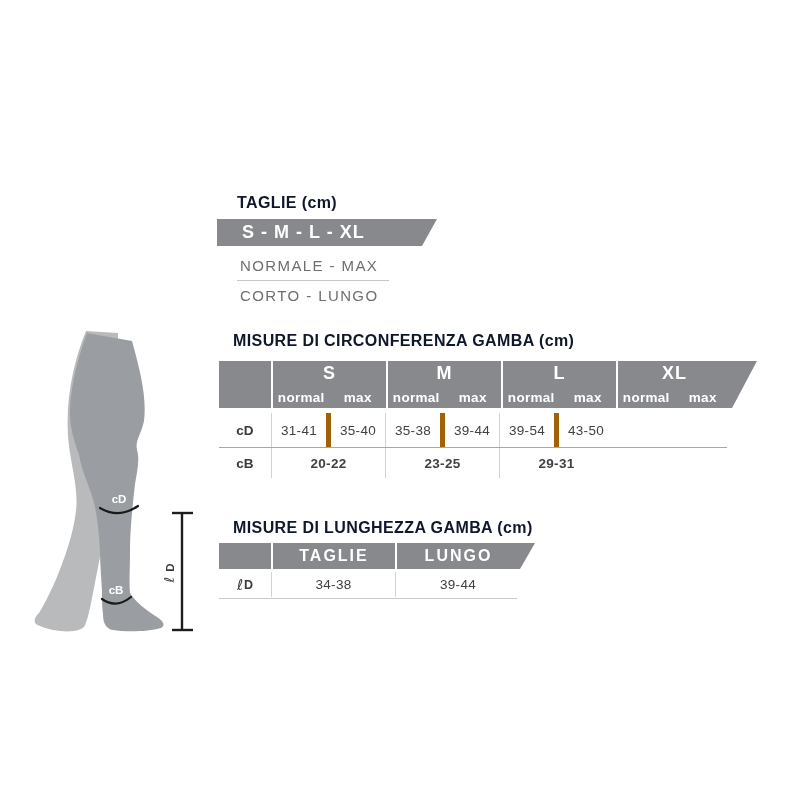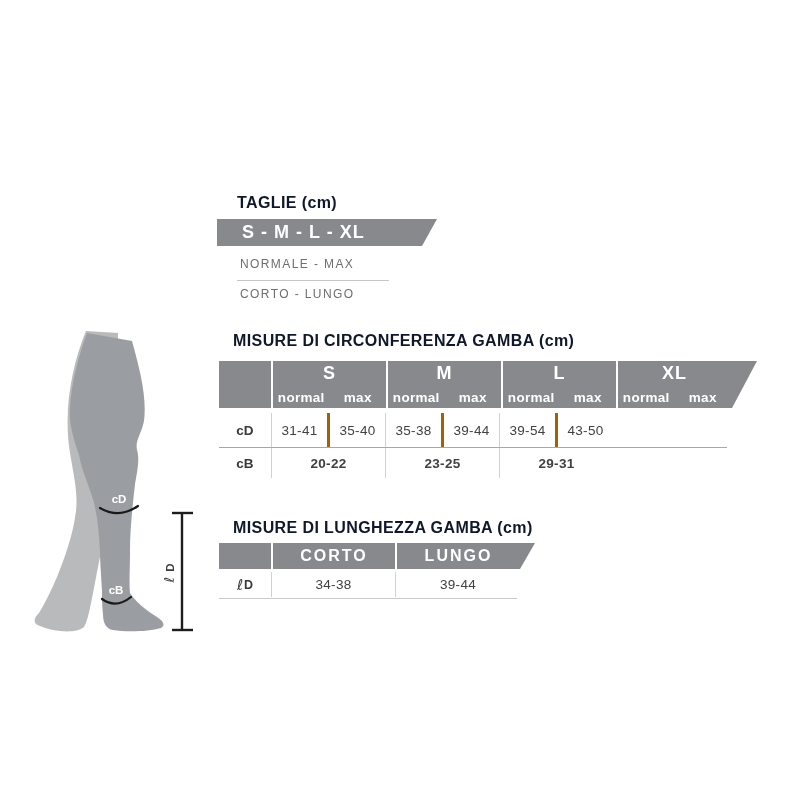--- a/index.html
+++ b/index.html
@@ -18,21 +18,21 @@
   
   .size-banner {
     left:217px; top:219px; width:220px; height:27px;
     background:#87898c; color:#ffffff;
     clip-path:polygon(0 0, 220px 0, 205px 27px, 0 27px);
     font-size:18px; font-weight:bold; letter-spacing:1px;
     line-height:27px; padding-left:25px; box-sizing:border-box;
     white-space:nowrap;
   }
   .sub-size-line {
-    color:#6d6e71; font-size:12px; font-weight:normal; letter-spacing:1.4px;
+    color:#6d6e71; font-size:15px; font-weight:normal; letter-spacing:1.4px;
     white-space:nowrap;
   }
   .thin-divider { height:1px; background:#c6c7c8; }
 
   
   .circ-header {
     left:219px; top:361px; width:538px; height:47px; display:flex;
     clip-path:polygon(0 0, 538px 0, 513px 47px, 0 47px);
   }
   .ch-labelcell { width:52px; height:47px; background:#87898c; }
@@ -56,21 +56,21 @@
   .row-cd { top:413px; height:34px; }
   .row-cb { top:448px; height:30px; }
   .label-cell {
     width:52px; display:flex; align-items:center; justify-content:center;
     font-weight:bold; font-size:13.5px; color:#3b3a39;
   }
   .group-cells {
     width:114px; display:flex; border-left:1px solid #d0d2d4; box-sizing:border-box;
   }
   .val-cell { flex:1; display:flex; align-items:center; justify-content:center; letter-spacing:0.3px; }
-  .val-cell.max { border-left:3px solid #a16207; }
+  .val-cell.max { border-left:5px solid #a16207; }
   .row-cb .val-cell { font-weight:bold; }
   .circ-sep { left:219px; top:447px; width:508px; height:1px; background:#a6a8ab; }
 
   
   .len-header {
     left:219px; top:543px; width:316px; height:26px; display:flex;
     clip-path:polygon(0 0, 316px 0, 301px 26px, 0 26px);
   }
   .lh-labelcell { width:52px; height:26px; background:#87898c; }
   .lh-col {
@@ -220,21 +220,21 @@
     </div>
     <div class="group-cells">
       <div class="val-cell">29-31</div>
     </div>
   </div>
 
   <div class="abs sec-title" style="left:233px; top:519px;">MISURE DI LUNGHEZZA GAMBA (cm)</div>
 
   <div class="abs len-header">
     <div class="lh-labelcell"></div>
-    <div class="lh-col lh-corto">CORTO</div>
+    <div class="lh-col lh-corto">TAGLIE</div>
     <div class="lh-col lh-lungo">LUNGO</div>
   </div>
 
   <div class="abs len-row">
     <div class="label-cell">
       <span class="script-l">ℓ</span>
         <span class="bold-d">D</span>
     </div>
     <div class="len-cell len-c1">34-38</div>
     <div class="len-cell len-c2">39-44</div>

